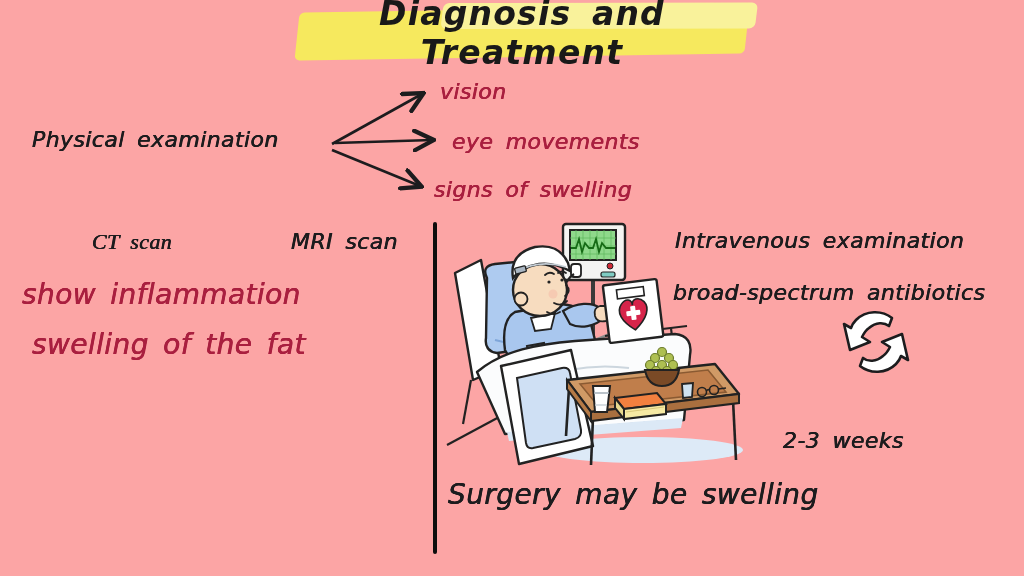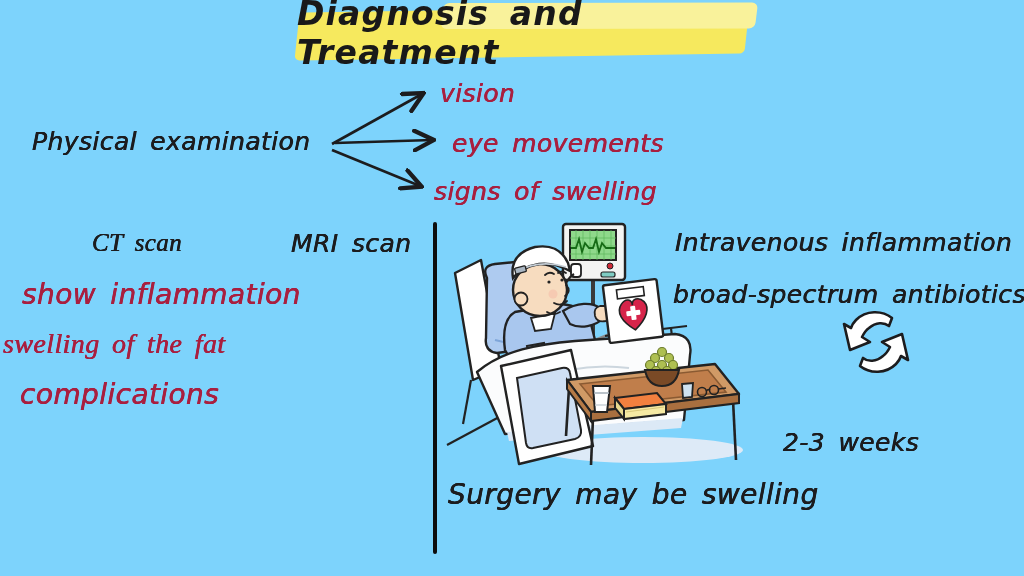--- a/index.html
+++ b/index.html
@@ -1,27 +1,28 @@
 <!DOCTYPE html>
 <html><head>
 <meta charset="utf-8">
 <style>
   html,body{margin:0;padding:0;background:#ffffff;}
   .board{
-    position:relative;width:1024px;height:576px;background:#7dd3fc;overflow:hidden;
+    position:relative;width:1024px;height:576px;background:#fca5a5;overflow:hidden;
     font-family:"DejaVu Sans",sans-serif;
+    text-align:center;
   }
   .txt{
     position:absolute;white-space:nowrap;font-style:italic;
     letter-spacing:.4px;word-spacing:5px;
     text-shadow:.35px 0 0 currentColor,-.2px 0 0 currentColor;
   }
   .ink{color:#1c1c1e;}
   .red{color:#a91f3f;}
-  .s27{font-size:25px;}
+  .s27{font-size:22px;}
   .s28{font-size:28px;}
   .title-wrap{
     position:absolute;left:297px;top:9px;width:450px;height:48px;
     display:flex;align-items:center;justify-content:center;
   }
   .hl{
     position:absolute;inset:0;background:#f6e95e;border-radius:5px;
     transform:rotate(-0.9deg) skewX(-7deg);
   }
   .hl::after{
@@ -62,22 +63,21 @@
     <line x1="10" y1="70" x2="98" y2="106" stroke="#1c1c1e" stroke-width="2.6" marker-end="url(#ah)"></line>
   </svg>
 
   <div class="txt red s27" style="left:440px;top:79px;">vision</div>
   <div class="txt red s27" style="left:452px;top:129px;font-style:italic;">eye movements</div>
   <div class="txt red s27" style="left:434px;top:177px;">signs of swelling</div>
 
   <div class="txt ink s27" style="left:92px;top:229px;font-family:Liberation Serif, serif;">CT scan</div>
   <div class="txt ink s27" style="left:291px;top:229px;">MRI scan</div>
   <div class="txt red s28" style="left:22px;top:278px;">show inflammation</div>
-  <div class="txt red s28" style="left:3px;top:328px;font-family:Liberation Serif, serif;">swelling of the fat</div>
-  <div class="txt red s28" style="left:20px;top:378px;">complications</div>
+  <div class="txt red s28" style="left:32px;top:328px;">swelling of the fat</div>
 
   <div class="divider"></div>
 
   <svg class="abs" style="left:443px;top:218px;" width="320" height="250" viewBox="0 0 320 250">
 
     <ellipse cx="200" cy="232" rx="100" ry="13" fill="#ddeaf7"></ellipse>
 
     <g>
       <polygon points="12,55 38,42 58,150 30,162" fill="#ffffff" stroke="#222" stroke-width="2.4" stroke-linejoin="round"></polygon>
       <line x1="28" y1="162" x2="20" y2="206" stroke="#222" stroke-width="2.2"></line>
@@ -211,21 +211,21 @@
 
       <g>
         <polygon points="239,166 250,165 249,179 240,180" fill="#cfe2f0" stroke="#222" stroke-width="1.8"></polygon>
         <circle cx="259" cy="174" r="4.5" fill="none" stroke="#222" stroke-width="1.6"></circle>
         <circle cx="271" cy="172" r="4.5" fill="none" stroke="#222" stroke-width="1.6"></circle>
         <path d="M263,173 q 2,-2 4,-1 M275,171 l 8,-1" fill="none" stroke="#222" stroke-width="1.6"></path>
       </g>
     </g>
   </svg>
 
-  <div class="txt ink s27" style="left:675px;top:228px;">Intravenous inflammation</div>
+  <div class="txt ink s27" style="left:675px;top:228px;">Intravenous examination</div>
   <div class="txt ink s27" style="left:673px;top:280px;">broad-spectrum antibiotics</div>
 
   <svg class="abs" style="left:836px;top:306px;" width="80" height="72" viewBox="0 0 80 72">
     <g fill="#ffffff" stroke="#1c1c1e" stroke-width="2.6" stroke-linejoin="round">
       <path d="M 56,12 C 46,4 30,4 20,14 C 18,16 16,19 15,22 L 8,18 L 14,44 L 34,36 L 26,31 C 28,27 30,24 33,22 C 40,16 48,16 53,20 Z"></path>
       <path d="M 24,60 C 34,68 50,68 60,58 C 62,56 64,53 65,50 L 72,54 L 66,28 L 46,36 L 54,41 C 52,45 50,48 47,50 C 40,56 32,56 27,52 Z"></path>
     </g>
   </svg>
 
   <div class="txt ink s27" style="left:783px;top:428px;">2-3 weeks</div>

